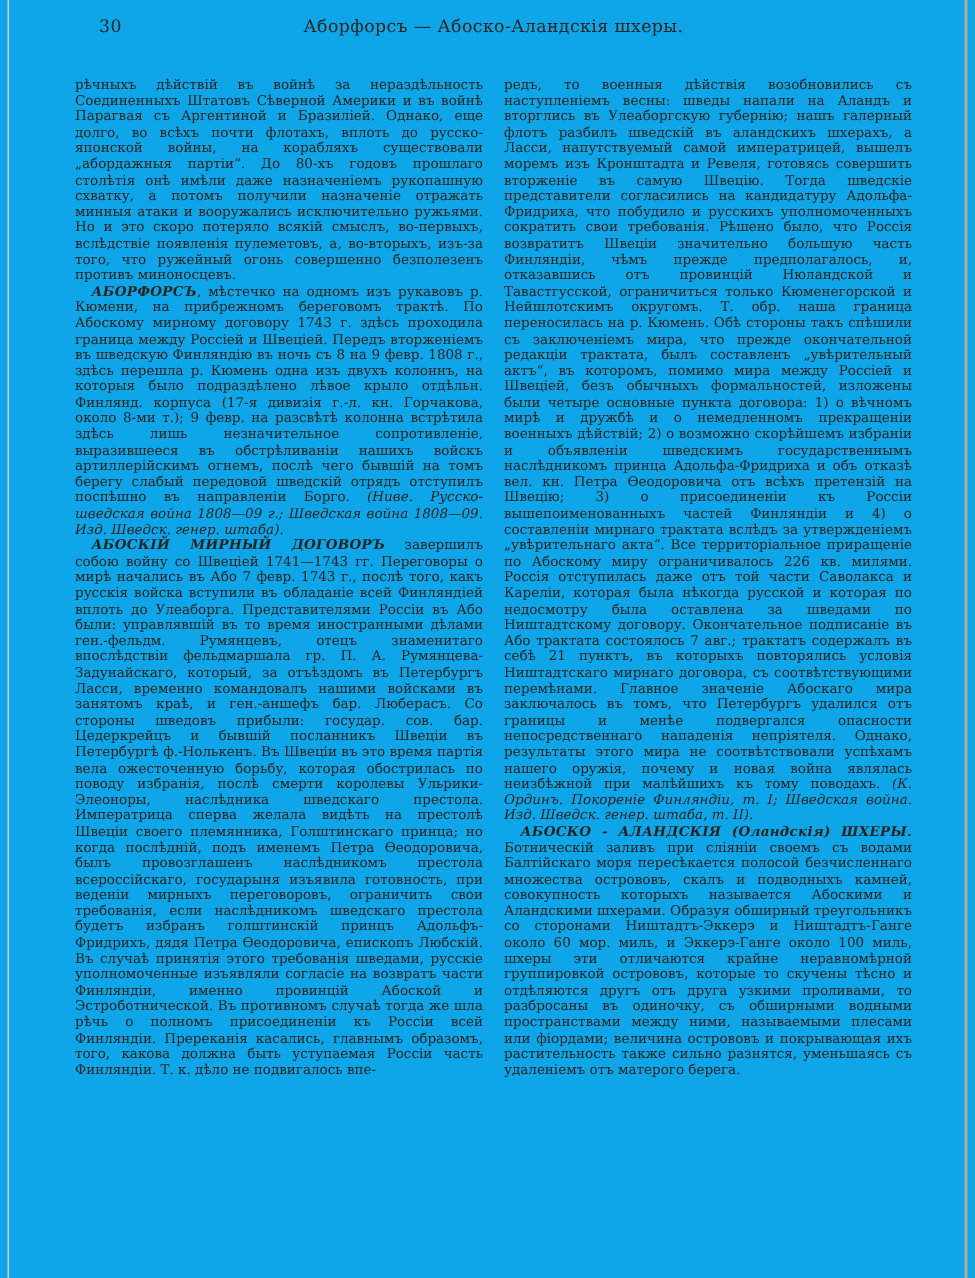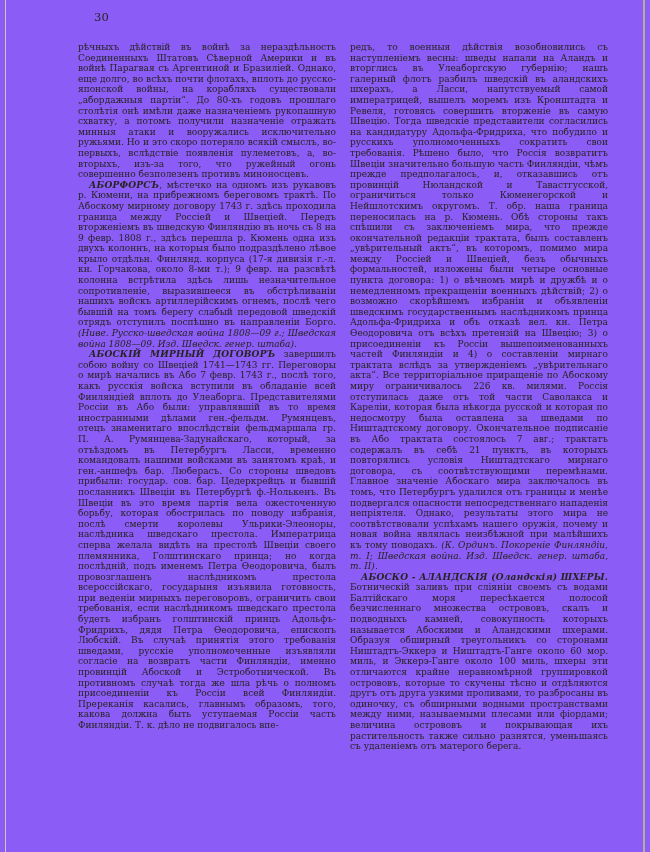--- a/index.html
+++ b/index.html
@@ -5,23 +5,23 @@
   html, body {
     margin: 0;
     padding: 0;
     background: #e9e5d9;
   }
   .page {
     position: relative;
     width: 650px;
     height: 852px;
     margin: 0 auto;
-    background: #8b5cf6;
+    background: #0ea5e9;
     box-sizing: border-box;
-    padding: 10px 42px 10px 78px;
+    padding: 10px 42px 10px 50px;
     font-family: "DejaVu Serif", serif;
     color: #262420;
     overflow: hidden;
   }
   
   .page::before {
     content: "";
     position: absolute;
     left: 5px; top: 0; bottom: 0;
     width: 1px;
@@ -46,21 +46,21 @@
     left: 16px;
     top: 0;
     font-size: 11.5px;
   }
   .running-title {
     display: inline-block;
   }
   .columns {
     display: flex;
     gap: 14px;
-    margin-top: 14px;
+    margin-top: 24px;
     height: 790px;
     overflow: hidden;
   }
   .column {
     flex: 1 1 0;
     min-width: 0;
     text-align: justify;
     font-size: 9px;
     line-height: 10.6px;
     overflow: hidden;
@@ -80,20 +80,21 @@
   .para i {
   }
 </style>
 </head>
 <body>
 
 <div class="page">
 
   <header class="page-header">
     <span class="page-number">30</span>
+    <span class="running-title">Аборфорсъ — Абоско-Аландскія шхеры.</span>
   </header>
 
   <div class="columns">
 
     <div class="column">
       <p class="para no-indent"><span>рѣчныхъ дѣйствій въ войнѣ за нераздѣльность Соединенныхъ Штатовъ Сѣверной Америки и въ войнѣ Парагвая съ Аргентиной и Бразиліей. Однако, еще долго, во всѣхъ почти флотахъ, вплоть до русско-японской войны, на корабляхъ существовали „абордажныя партіи“. До 80-хъ годовъ прошлаго столѣтія онѣ имѣли даже назначеніемъ рукопашную схватку, а потомъ получили назначеніе отражать минныя атаки и вооружались исключительно ружьями. Но и это скоро потеряло всякій смыслъ, во-первыхъ, вслѣдствіе появленія пулеметовъ, а, во-вторыхъ, изъ-за того, что ружейный огонь совершенно безполезенъ противъ миноносцевъ.</span></p>
 
       <p class="para article"><b class="run-in">АБОРФОРСЪ</b><span>, мѣстечко на одномъ изъ рукавовъ р. Кюмени, на прибрежномъ береговомъ трактѣ. По Абоскому мирному договору 1743 г. здѣсь проходила граница между Россіей и Швеціей. Передъ вторженіемъ въ шведскую Финляндію въ ночь съ 8 на 9 февр. 1808 г., здѣсь перешла р. Кюмень одна изъ двухъ колоннъ, на которыя было подраздѣлено лѣвое крыло отдѣльн. Финлянд. корпуса (17-я дивизія г.-л. кн. Горчакова, около 8-ми т.); 9 февр. на разсвѣтѣ колонна встрѣтила здѣсь лишь незначительное сопротивленіе, выразившееся въ обстрѣливаніи нашихъ войскъ артиллерійскимъ огнемъ, послѣ чего бывшій на томъ берегу слабый передовой шведскій отрядъ отступилъ поспѣшно въ направленіи Борго. </span><i>(Ниве. Русско-шведская война 1808—09 г.; Шведская война 1808—09. Изд. Шведск. генер. штаба).</i></p>
 
       <p class="para article"><b class="run-in">АБОСКІЙ МИРНЫЙ ДОГОВОРЪ</b><span> завершилъ собою войну со Швеціей 1741—1743 гг. Переговоры о мирѣ начались въ Або 7 февр. 1743 г., послѣ того, какъ русскія войска вступили въ обладаніе всей Финляндіей вплоть до Улеаборга. Представителями Россіи въ Або были: управлявшій въ то время иностранными дѣлами ген.-фельдм. Румянцевъ, отецъ знаменитаго впослѣдствіи фельдмаршала гр. П. А. Румянцева-Задунайскаго, который, за отъѣздомъ въ Петербургъ Ласси, временно командовалъ нашими войсками въ занятомъ краѣ, и ген.-аншефъ бар. Люберасъ. Со стороны шведовъ прибыли: государ. сов. бар. Цедеркрейцъ и бывшій посланникъ Швеціи въ Петербургѣ ф.-Нолькенъ. Въ Швеціи въ это время партія вела ожесточенную борьбу, которая обострилась по поводу избранія, послѣ смерти королевы Ульрики-Элеоноры, наслѣдника шведскаго престола. Императрица сперва желала видѣть на престолѣ Швеціи своего племянника, Голштинскаго принца; но когда послѣдній, подъ именемъ Петра Ѳеодоровича, былъ провозглашенъ наслѣдникомъ престола всероссійскаго, государыня изъявила готовность, при веденіи мирныхъ переговоровъ, ограничить свои требованія, если наслѣдникомъ шведскаго престола будетъ избранъ голштинскій принцъ Адольфъ-Фридрихъ, дядя Петра Ѳеодоровича, епископъ Любскій. Въ случаѣ принятія этого требованія шведами, русскіе уполномоченные изъявляли согласіе на возвратъ части Финляндіи, именно провинцій Абоской и Эстроботнической. Въ противномъ случаѣ тогда же шла рѣчь о полномъ присоединеніи къ Россіи всей Финляндіи. Пререканія касались, главнымъ образомъ, того, какова должна быть уступаемая Россіи часть Финляндіи. Т. к. дѣло не подвигалось впе-</span></p>

